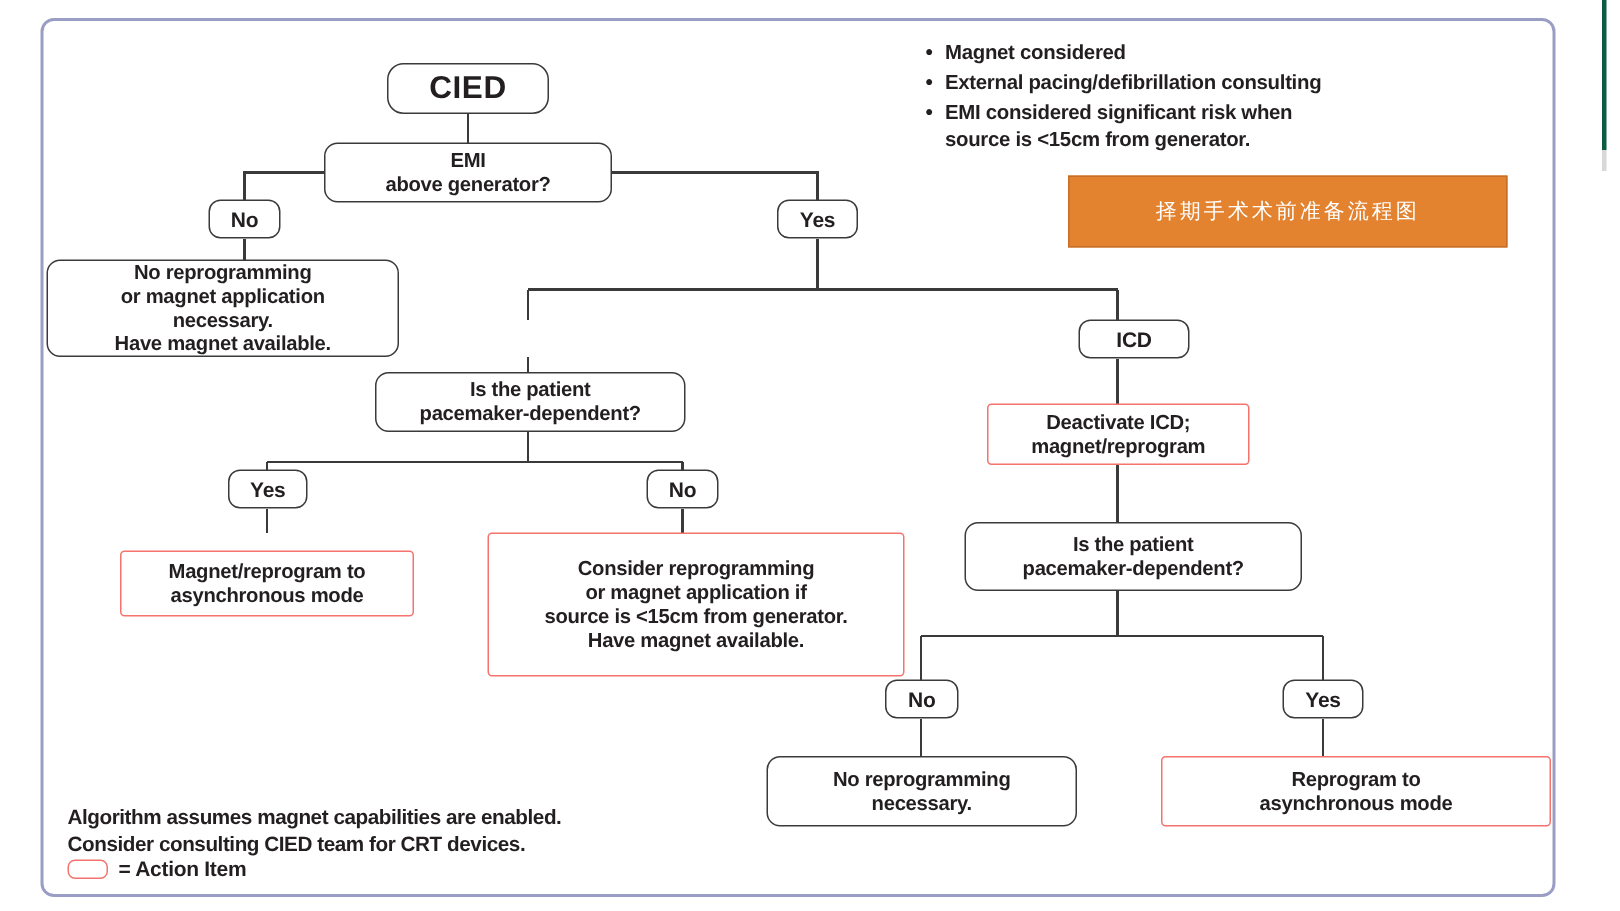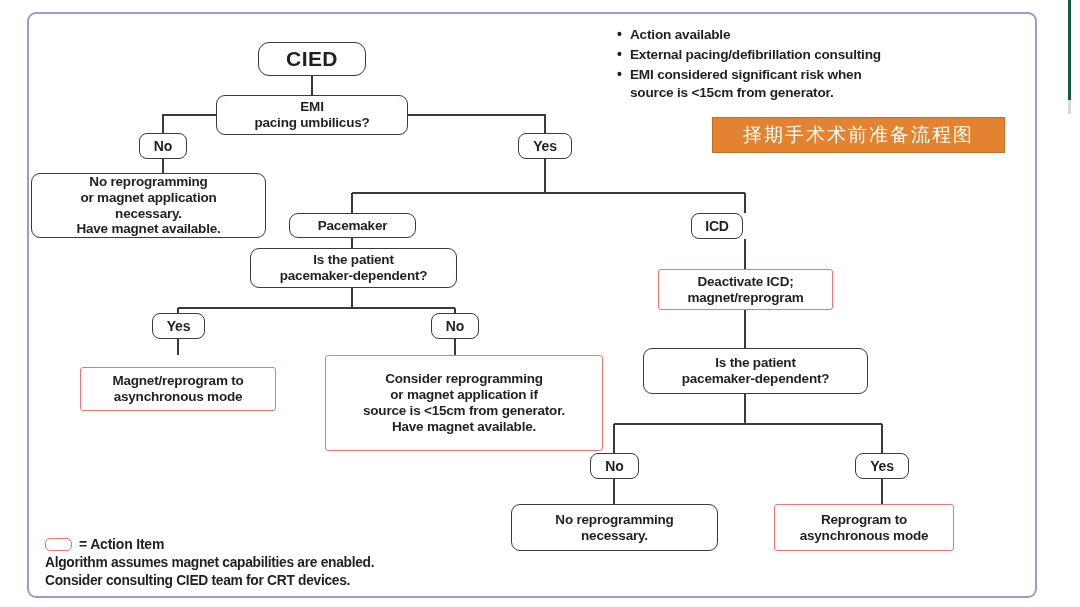--- a/index.html
+++ b/index.html
@@ -131,29 +131,29 @@
     top: -1px;
     font-size: 14px;
   }
 
   
   #banner {
     position: absolute;
     left: 712px;
     top: 117px;
     width: 293px;
-    height: 36px;
+    height: 48px;
     background: #e3822f;
     border: 1px solid #c76f27;
     box-sizing: border-box;
     display: flex;
     align-items: center;
     justify-content: center;
     color: #ffffff;
-    font-size: 19px;
+    font-size: 14px;
     letter-spacing: 2px;
     font-family: "DejaVu Sans", sans-serif;
   }
 
   
   #legend {
     position: absolute;
     left: 45px;
     top: 536px;
     width: 480px;
@@ -234,34 +234,33 @@
 
       <path d="M882,479 L882,504"></path>
     </g>
   </svg>
 
   <div id="chart">
 
     <div class="node title" style="left:258px; top:42px; width:108px; height:34px;">CIED</div>
 
     <div class="node" style="left:216px; top:95px; width:192px; height:40px;">EMI
-pacing umbilicus?</div>
+above generator?</div>
 
     <div class="node small" style="left:139px; top:133px; width:48px; height:26px;">No</div>
 
     <div class="node small" style="left:518px; top:133px; width:54px; height:26px;">Yes</div>
 
     <div class="node" style="left:31px; top:173px; width:235px; height:65px;">No reprogramming
 or magnet application
 necessary.
 Have magnet available.</div>
 
-    <div class="node" style="left:289px; top:213px; width:127px; height:25px;">Pacemaker</div>
-
-    <div class="node small" style="left:691px; top:213px; width:52px; height:26px;">ICD</div>
+
+    <div class="node small" style="left:719px; top:213px; width:74px; height:26px;">ICD</div>
 
     <div class="node" style="left:250px; top:248px; width:207px; height:40px;">Is the patient
 pacemaker-dependent?</div>
 
     <div class="node small" style="left:152px; top:313px; width:53px; height:26px;">Yes</div>
 
     <div class="node small" style="left:431px; top:313px; width:48px; height:26px;">No</div>
 
     <div class="node action" style="left:80px; top:355px; width:196px; height:44px;margin-top:12px;">Magnet/reprogram to
 asynchronous mode</div>
@@ -277,38 +276,38 @@
     <div class="node" style="left:643px; top:348px; width:225px; height:46px;">Is the patient
 pacemaker-dependent?</div>
 
     <div class="node small" style="left:590px; top:453px; width:49px; height:26px;">No</div>
 
     <div class="node small" style="left:855px; top:453px; width:54px; height:26px;">Yes</div>
 
     <div class="node" style="left:511px; top:504px; width:207px; height:47px;">No reprogramming
 necessary.</div>
 
-    <div class="node action" style="left:774px; top:504px; width:180px; height:47px;">Reprogram to
+    <div class="node action" style="left:774px; top:504px; width:260px; height:47px;">Reprogram to
 asynchronous mode</div>
 
   </div>
 
   <div id="bullets">
     <ul>
-      <li>Action available</li>
+      <li>Magnet considered</li>
       <li>External pacing/defibrillation consulting</li>
       <li>EMI considered significant risk when
 source is &lt;15cm from generator.</li>
     </ul>
   </div>
 
   <div id="banner">择期手术术前准备流程图</div>
 
   <div id="legend">
+    <div id="legend-note">Algorithm assumes magnet capabilities are enabled.
+Consider consulting CIED team for CRT devices.</div>
     <div id="legend-row">
       <div id="legend-swatch"></div>
       <div id="legend-label">= Action Item</div>
     </div>
-    <div id="legend-note">Algorithm assumes magnet capabilities are enabled.
-Consider consulting CIED team for CRT devices.</div>
   </div>
 
 </div>
 
 </body></html>

